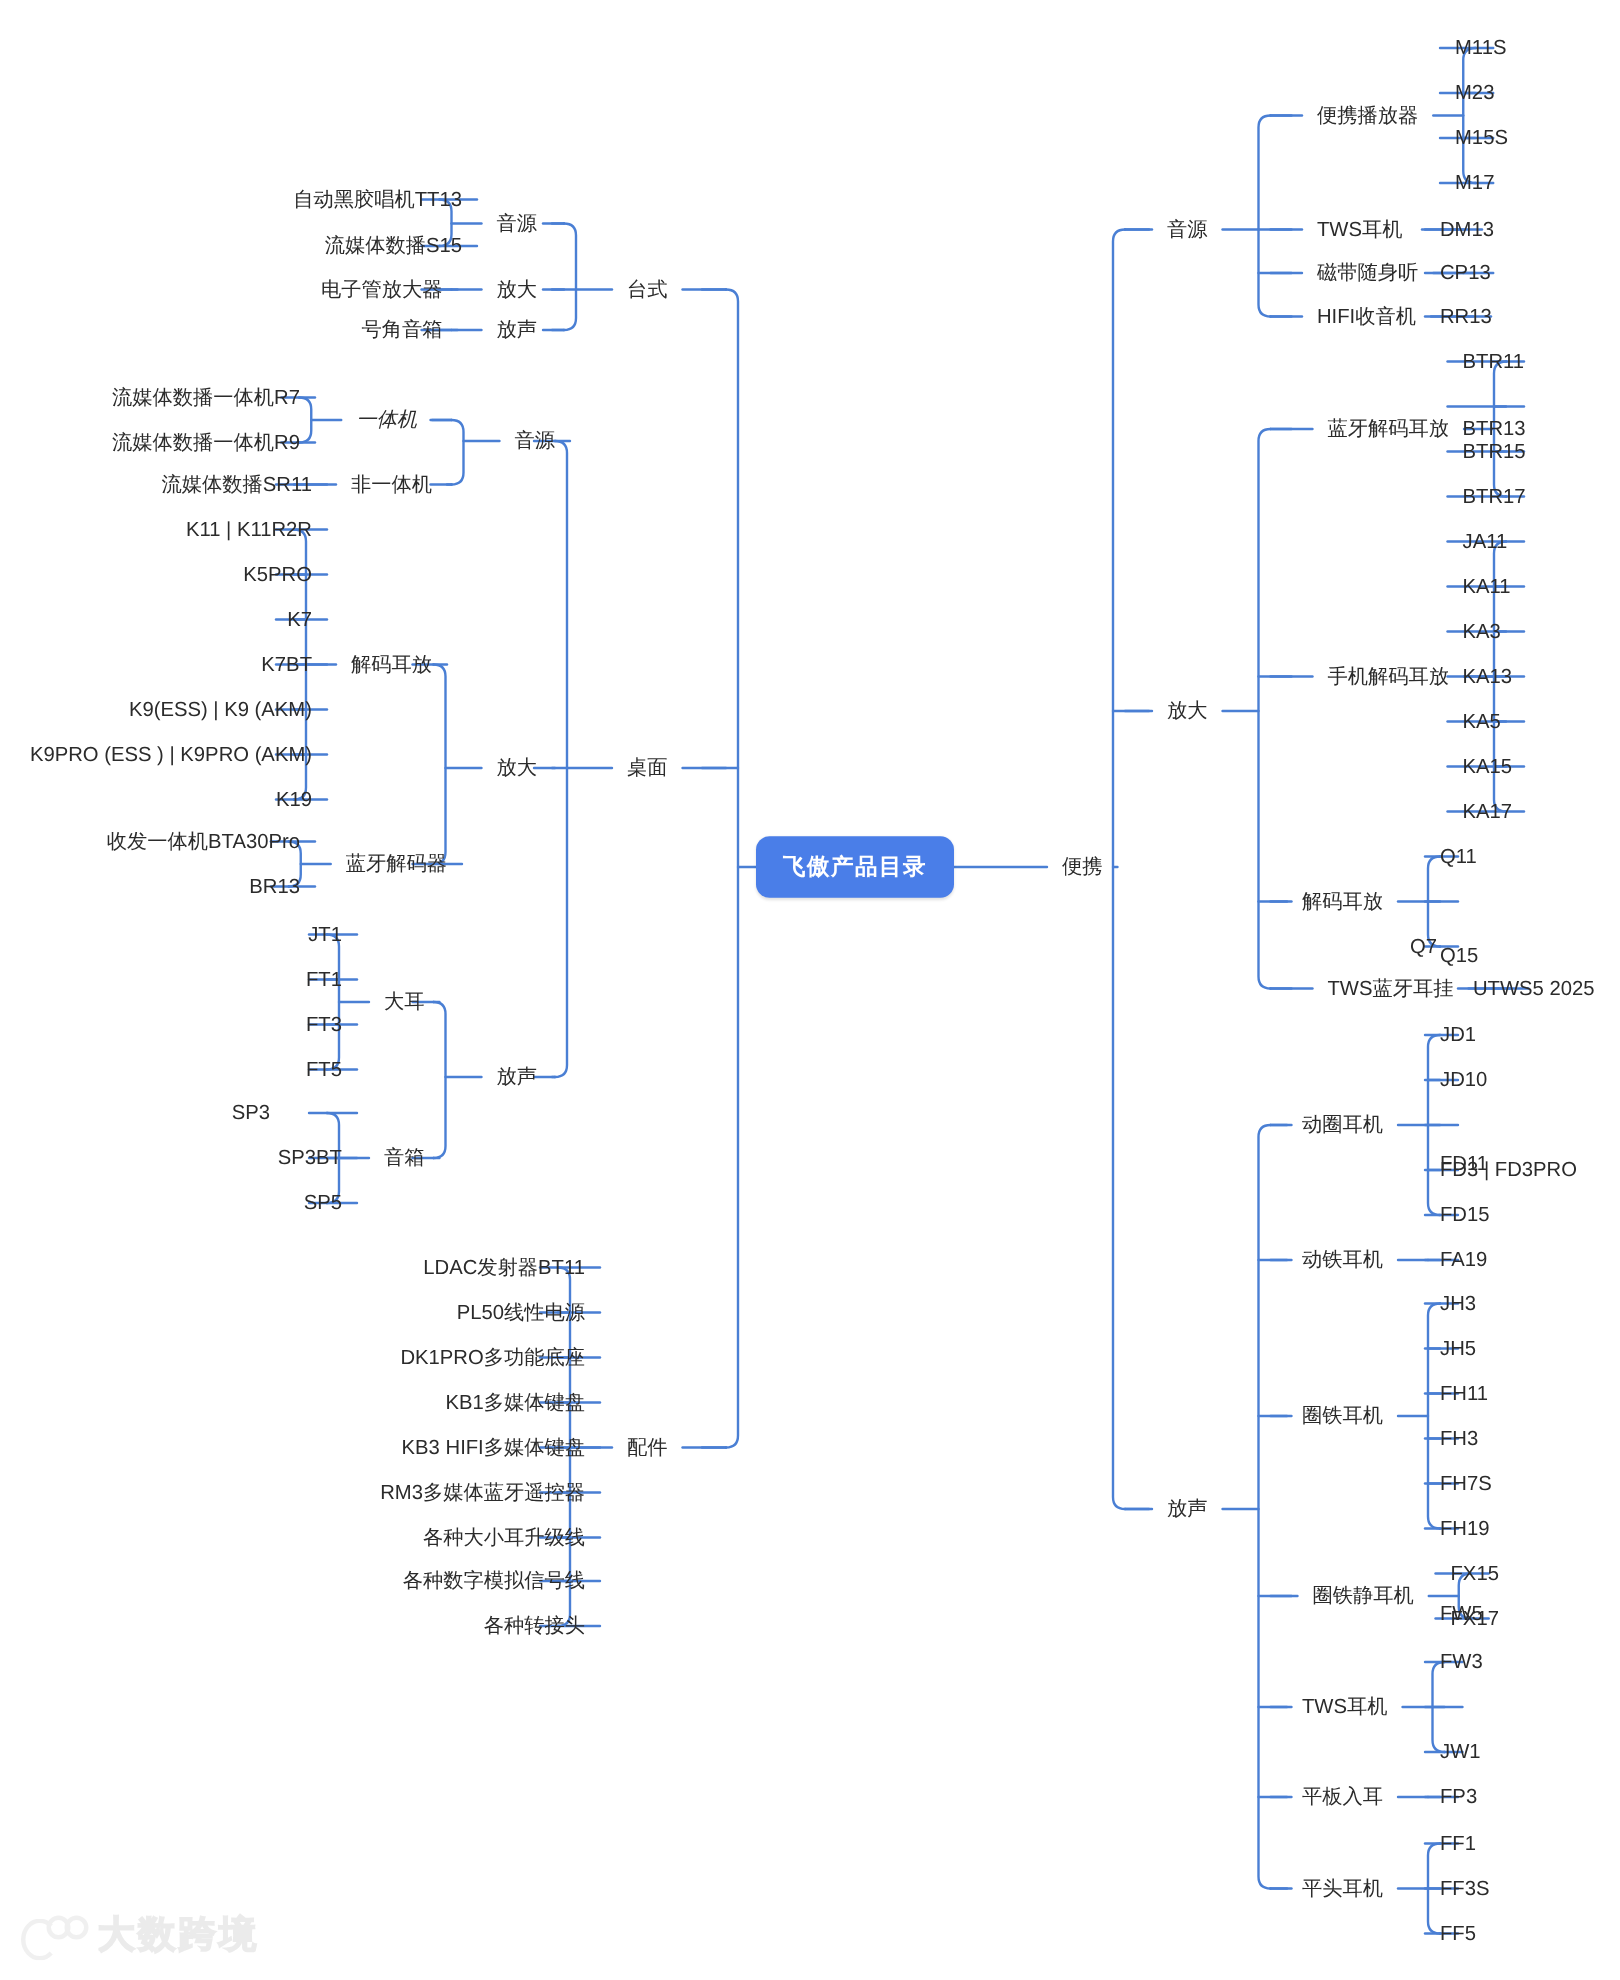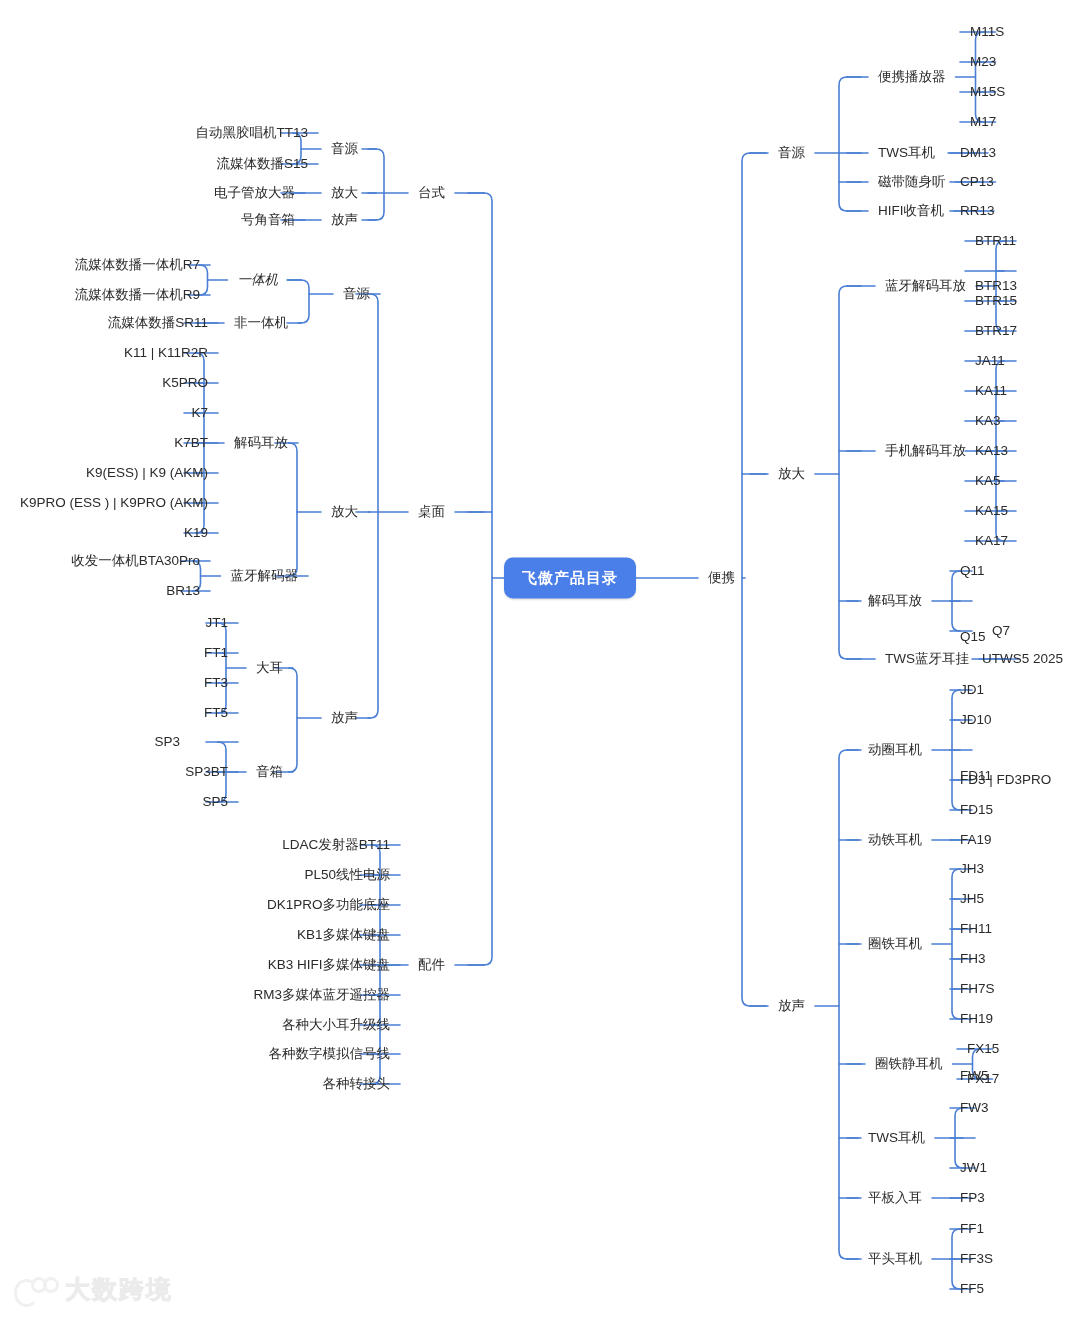--- a/index.html
+++ b/index.html
@@ -357,21 +357,21 @@
       <div class="node l" style="top: 361px; left: 975px;">JA11</div>
       <div class="node l" style="top: 391px; left: 975px;">KA11</div>
       <div class="node l" style="top: 421px; left: 975px;">KA3</div>
       <div class="node l" style="top: 451px; left: 975px;">KA13</div>
       <div class="node l" style="top: 481px; left: 975px;">KA5</div>
       <div class="node l" style="top: 511px; left: 975px;">KA15</div>
       <div class="node l" style="top: 541px; left: 975px;">KA17</div>
       <div class="node l" style="top: 601px; left: 868px;">解码耳放</div>
       <div class="node l" style="top: 571px; left: 960px;">Q11</div>
       <div class="node l" style="top: 601px; left: 960px; margin-top: 36px;">Q15</div>
-      <div class="node l" style="top: 631px; left: 992px; text-align: center;">Q7</div>
+      <div class="node l" style="top: 631px; left: 940px; text-align: center;">Q7</div>
       <div class="node l" style="top: 659px; left: 885px;">TWS蓝牙耳挂</div>
       <div class="node l" style="top: 659px; left: 982px;">UTWS5 2025</div>
       <div class="node l" style="top: 1006px; left: 778px;">放声</div>
       <div class="node l" style="top: 750px; left: 868px;">动圈耳机</div>
       <div class="node l" style="top: 690px; left: 960px;">JD1</div>
       <div class="node l" style="top: 720px; left: 960px;">JD10</div>
       <div class="node l" style="top: 776px; left: 960px;">FD11</div>
       <div class="node l" style="top: 780px; left: 960px;">FD3 | FD3PRO</div>
       <div class="node l" style="top: 810px; left: 960px;">FD15</div>
       <div class="node l" style="top: 840px; left: 868px;">动铁耳机</div>

